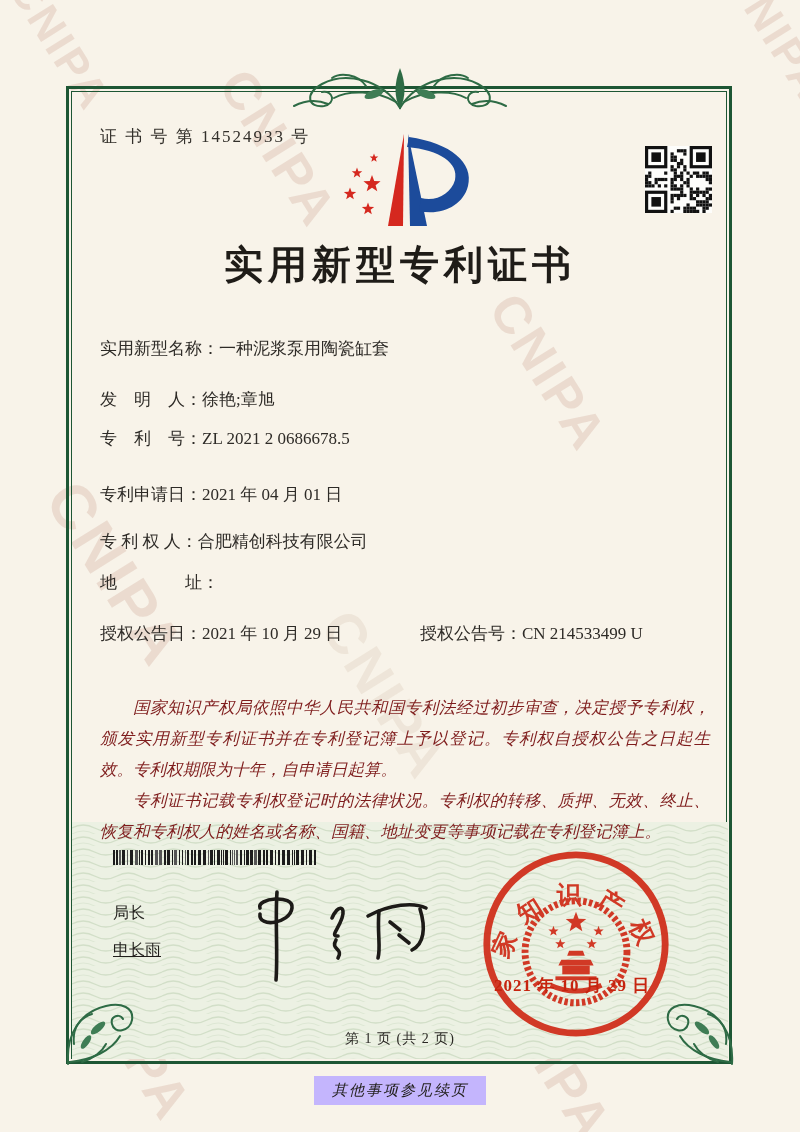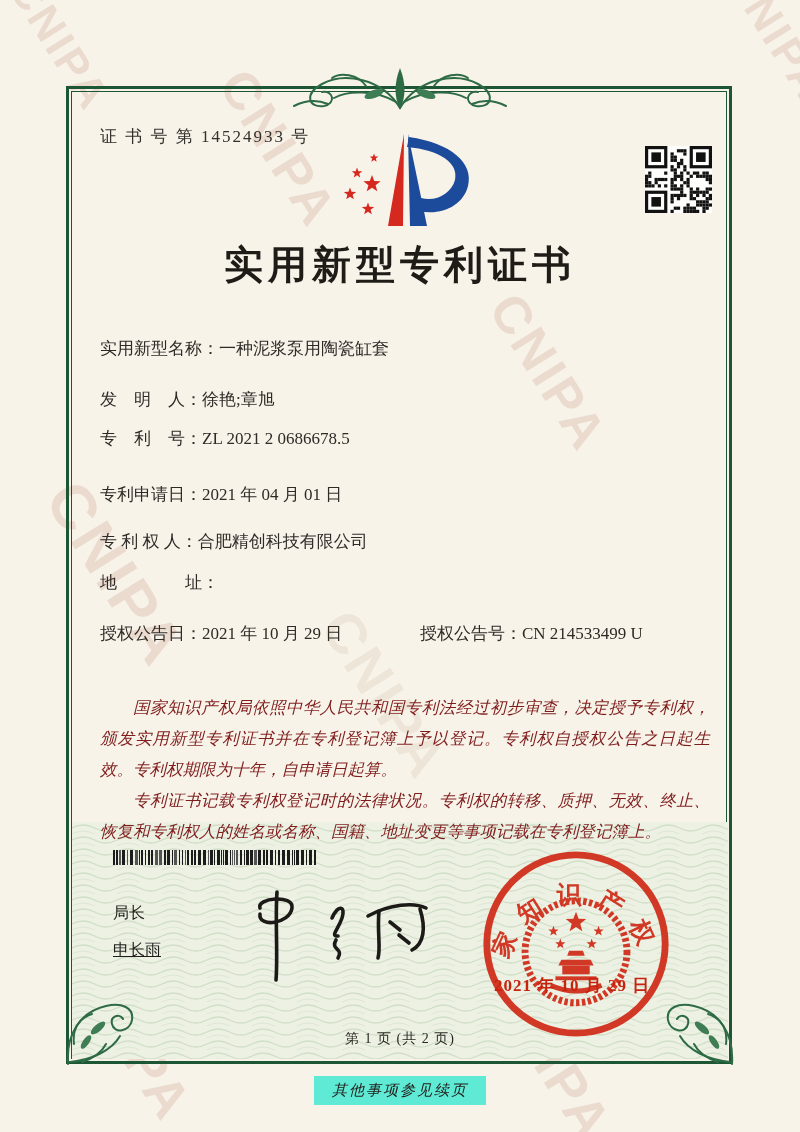--- a/index.html
+++ b/index.html
@@ -66,21 +66,21 @@
   .sig-name{position:absolute;left:113px;top:940px;font-size:16px;z-index:3;color:#1f1d1a;text-decoration:underline;}
 
   .page-num{
     position:absolute;left:0;top:1030px;width:800px;text-align:center;z-index:3;
     font-size:14px;color:#2a2824;letter-spacing:1px;
   }
   .note-box{
     position:absolute;left:0;top:1076px;width:800px;text-align:center;z-index:3;
   }
   .note-box span{
-    display:inline-block;background:#5eead4;padding:5px 18px;
+    display:inline-block;background:#c4b5fd;padding:5px 18px;
     font-size:15px;font-style:italic;color:#23211e;letter-spacing:2px;
   }
 
   .seal-date{
     position:absolute;left:494px;top:974px;width:170px;z-index:5;
     font-size:17px;color:#c6240f;letter-spacing:1px;white-space:nowrap;
     font-weight:bold;
   }
 </style>
 </head>

